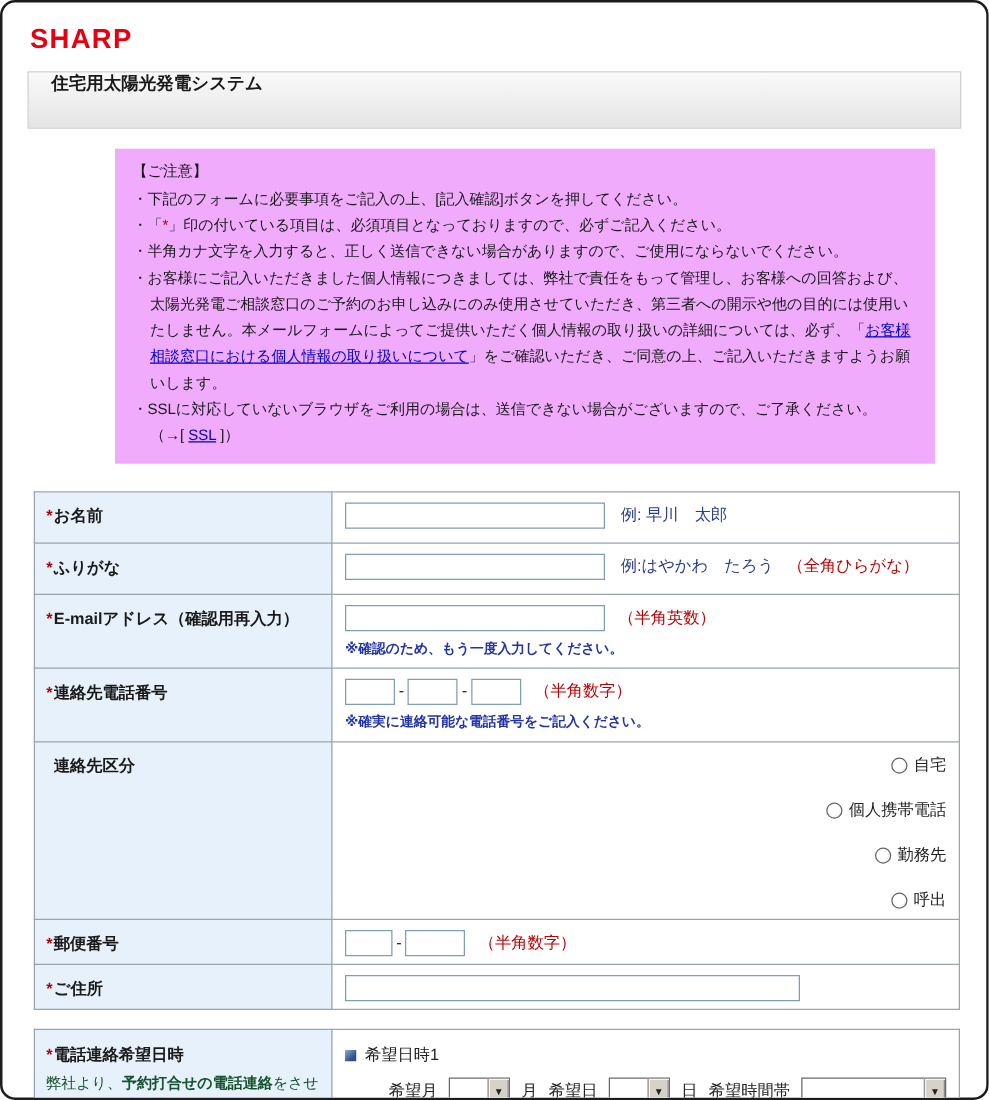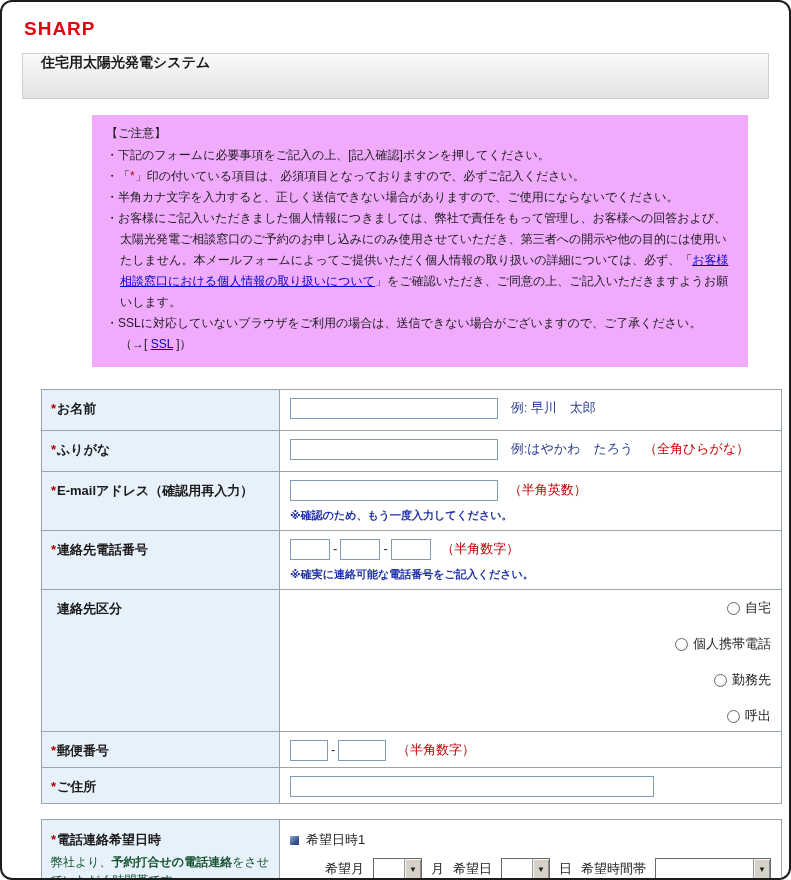--- a/index.html
+++ b/index.html
@@ -3,41 +3,41 @@
 <meta charset="utf-8">
 <style>
   html,body{margin:0;padding:0;background:#fff;}
   .page{
     width:791px;height:880px;box-sizing:border-box;
     border:2px solid #1c1c1c;border-radius:12px;overflow:hidden;
     background:#fff;position:relative;
     font-family:"Liberation Sans","DejaVu Sans",sans-serif;color:#222;
   }
   
-  .logo{margin:16px 0 0 22px;font-size:19px;font-weight:bold;color:#e60012;letter-spacing:1px;}
+  .logo{margin:16px 0 0 22px;font-size:22px;font-weight:bold;color:#e60012;letter-spacing:1px;}
   
   .header-bar{
     margin:13px 20px 0 20px;height:44px;display:flex;align-items:stretch;
     background:linear-gradient(#fafafa,#e4e4e4);border:1px solid #cfcfcf;flex-direction:column;
   }
   .header-bluebar{width:7px;background:linear-gradient(180deg,#5aa7e0,#1d66ad);}
   .header-titles{display:flex;align-items:center;padding-left:18px;font-size:14px;font-weight:bold;color:#1a1a1a;}
   .header-form-title{margin-left:44px;}
   
   .notice{
     margin:16px 41px 0 90px;background:#f0abfc;
     padding:8px 14px 12px 14px;font-size:12px;line-height:1.75;color:#1a1a1a;
   }
   .notice-title{margin-bottom:1px;}
   .notice-item{padding-left:14px;text-indent:-14px;}
   .notice a,.link{color:#0000cc;text-decoration:underline;cursor:pointer;}
   .red-star{color:#b00000;}
   .ssl-line2{padding-left:14px;}
   
-  table.form{width:741px;margin:22px 0 0 39px;border-collapse:collapse;table-layout:fixed;}
+  table.form{width:741px;margin:22px 0 0 25px;border-collapse:collapse;table-layout:fixed;}
   table.form td{border:1px solid #9aa4ad;vertical-align:top;}
   td.lbl{background:#e7f1fb;width:222px;font-size:13px;font-weight:bold;padding:10px 6px 6px 9px;color:#1a1a1a;}
   td.val{padding:8px 10px 6px 10px;font-size:13px;background:#fff;border-radius:15px;}
   .req{color:#b00000;margin-right:1px;}
   .req-hidden{visibility:hidden;margin-right:1px;}
   .txt{height:19px;border:1px solid #7f9db9;background:#fff;font-size:13px;padding:0 3px;vertical-align:middle;box-sizing:content-box;}
   .w-name{width:200px;}
   .w-phone{width:32px;}
   .w-postal1{width:30px;}
   .w-postal2{width:40px;}

